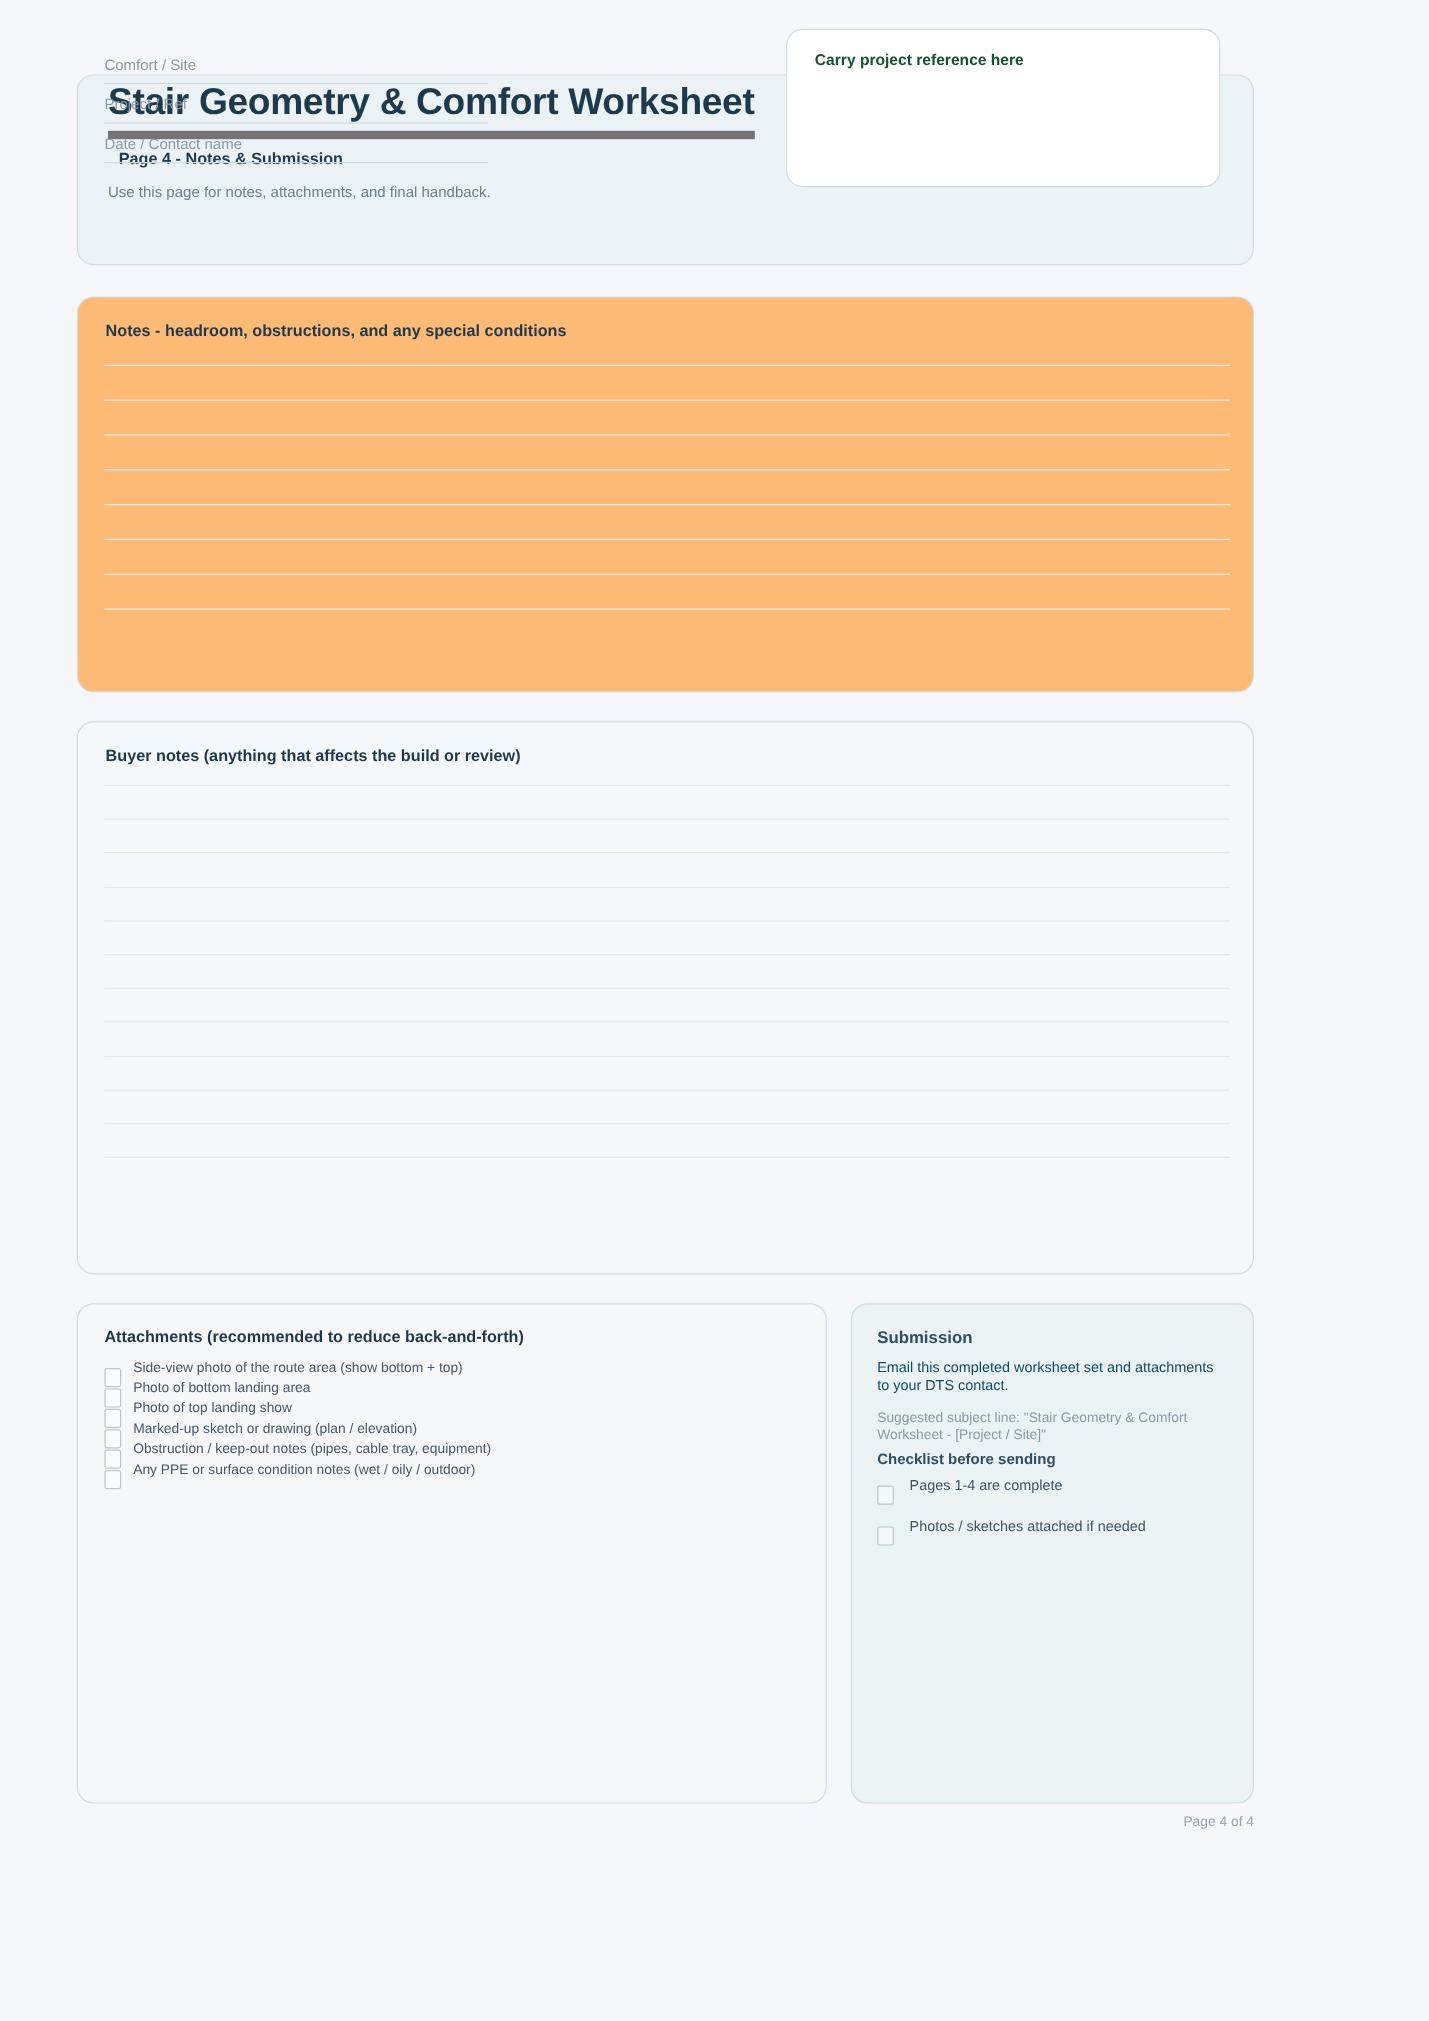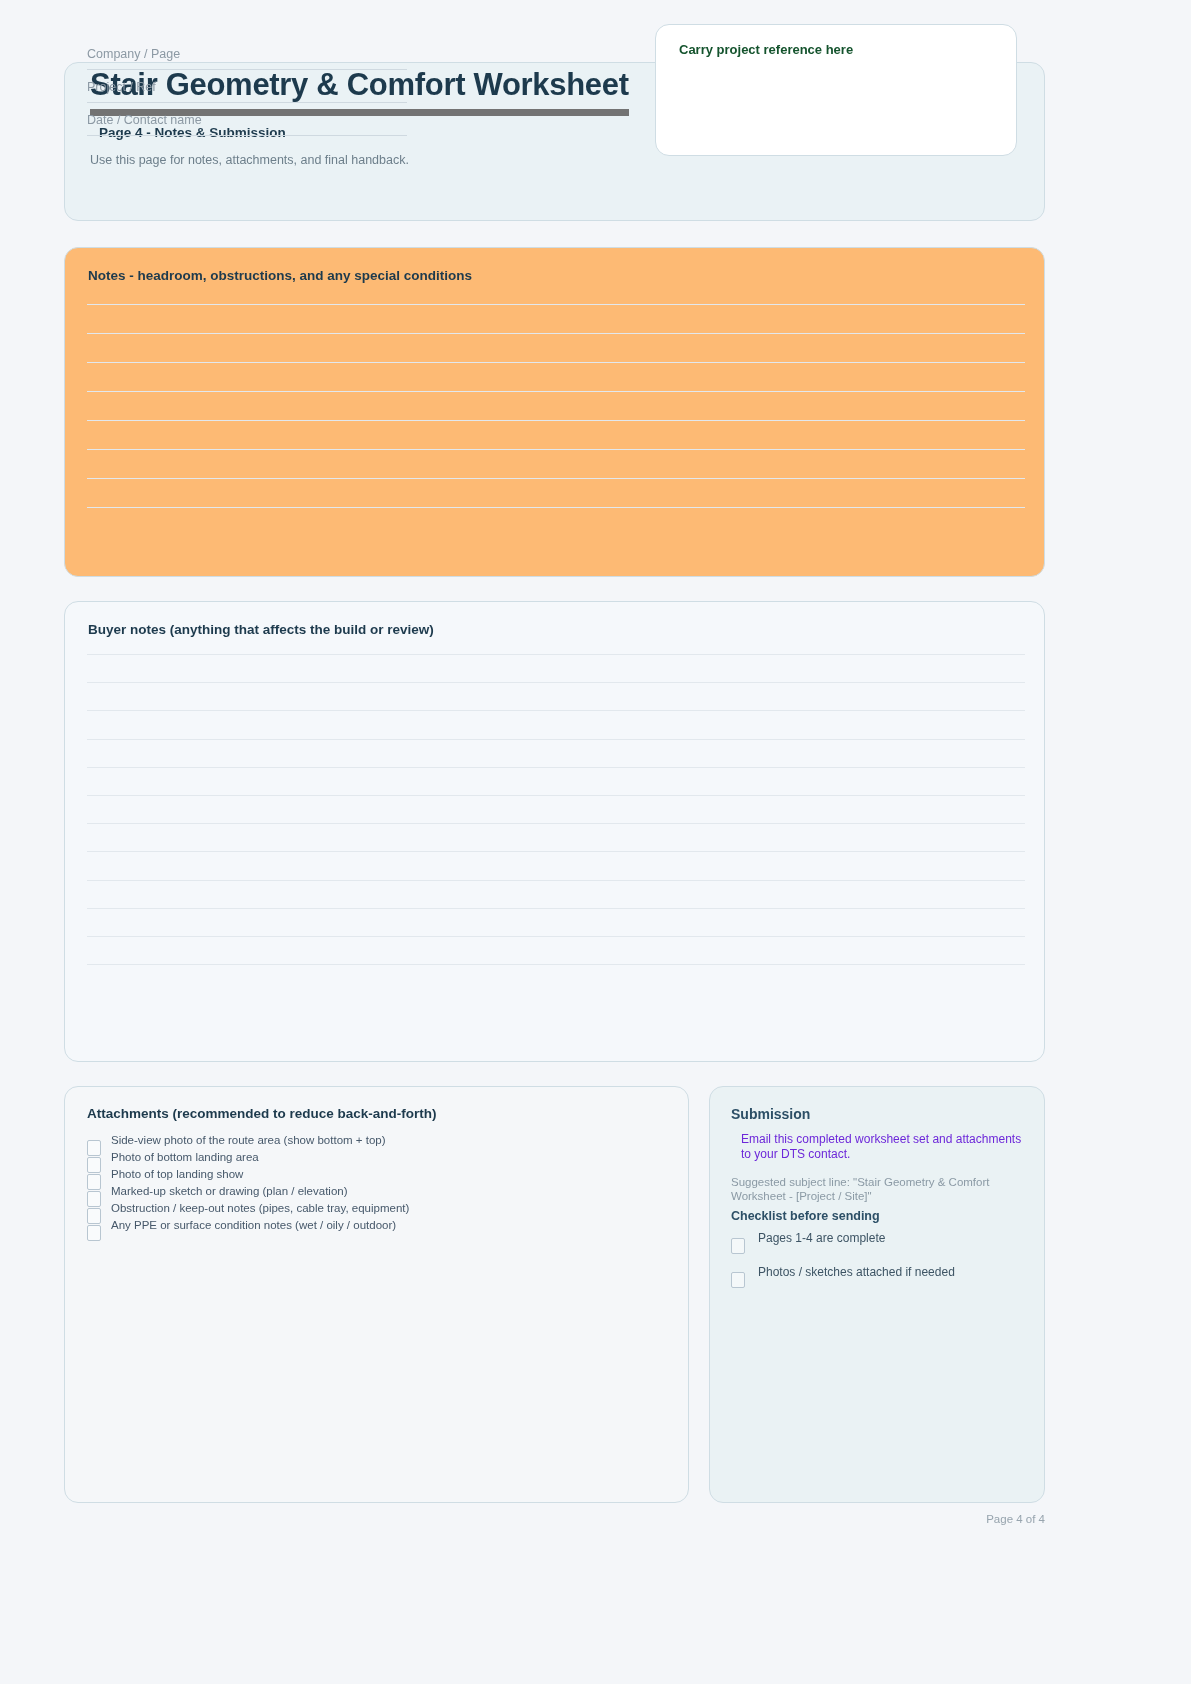--- a/index.html
+++ b/index.html
@@ -185,23 +185,22 @@
     left: 21px; top: 19px;
     font-size: 14px;
     color: #2c4f66;
   }
   .submit-body {
     position: absolute;
     left: 21px;
     top: 45px;
     width: 292px;
     font-size: 12px;
-    color: #6d28d9;
+    color: #0c4a6e;
     line-height: 1.28;
-    margin-left: 10px;
   }
   .submit-subject {
     position: absolute;
     left: 21px;
     top: 88px;
     width: 292px;
     font-size: 11.5px;
     color: #8b9aa5;
     line-height: 1.25;
   }
@@ -262,21 +261,21 @@
   <div class="header-card">
     <div class="header-title">Stair Geometry &amp; Comfort Worksheet</div>
     <div class="header-sub">Page 4 - Notes &amp; Submission</div>
     <div class="header-desc">Use this page for notes, attachments, and final handback.</div>
   </div>
 
   <div class="ref-card">
     <div class="ref-title">Carry project reference here</div>
   </div>
   <div class="ref-field ref-f1">
-    <span>Company / Page</span>
+    <span>Comfort / Site</span>
   </div>
   <div class="ref-field ref-f2">
     <span>Project / Ref</span>
   </div>
   <div class="ref-field ref-f3">
     <span>Date / Contact name</span>
   </div>
 
   <div class="card notes-card">
     <div class="card-title">Notes - headroom, obstructions, and any special conditions</div>

